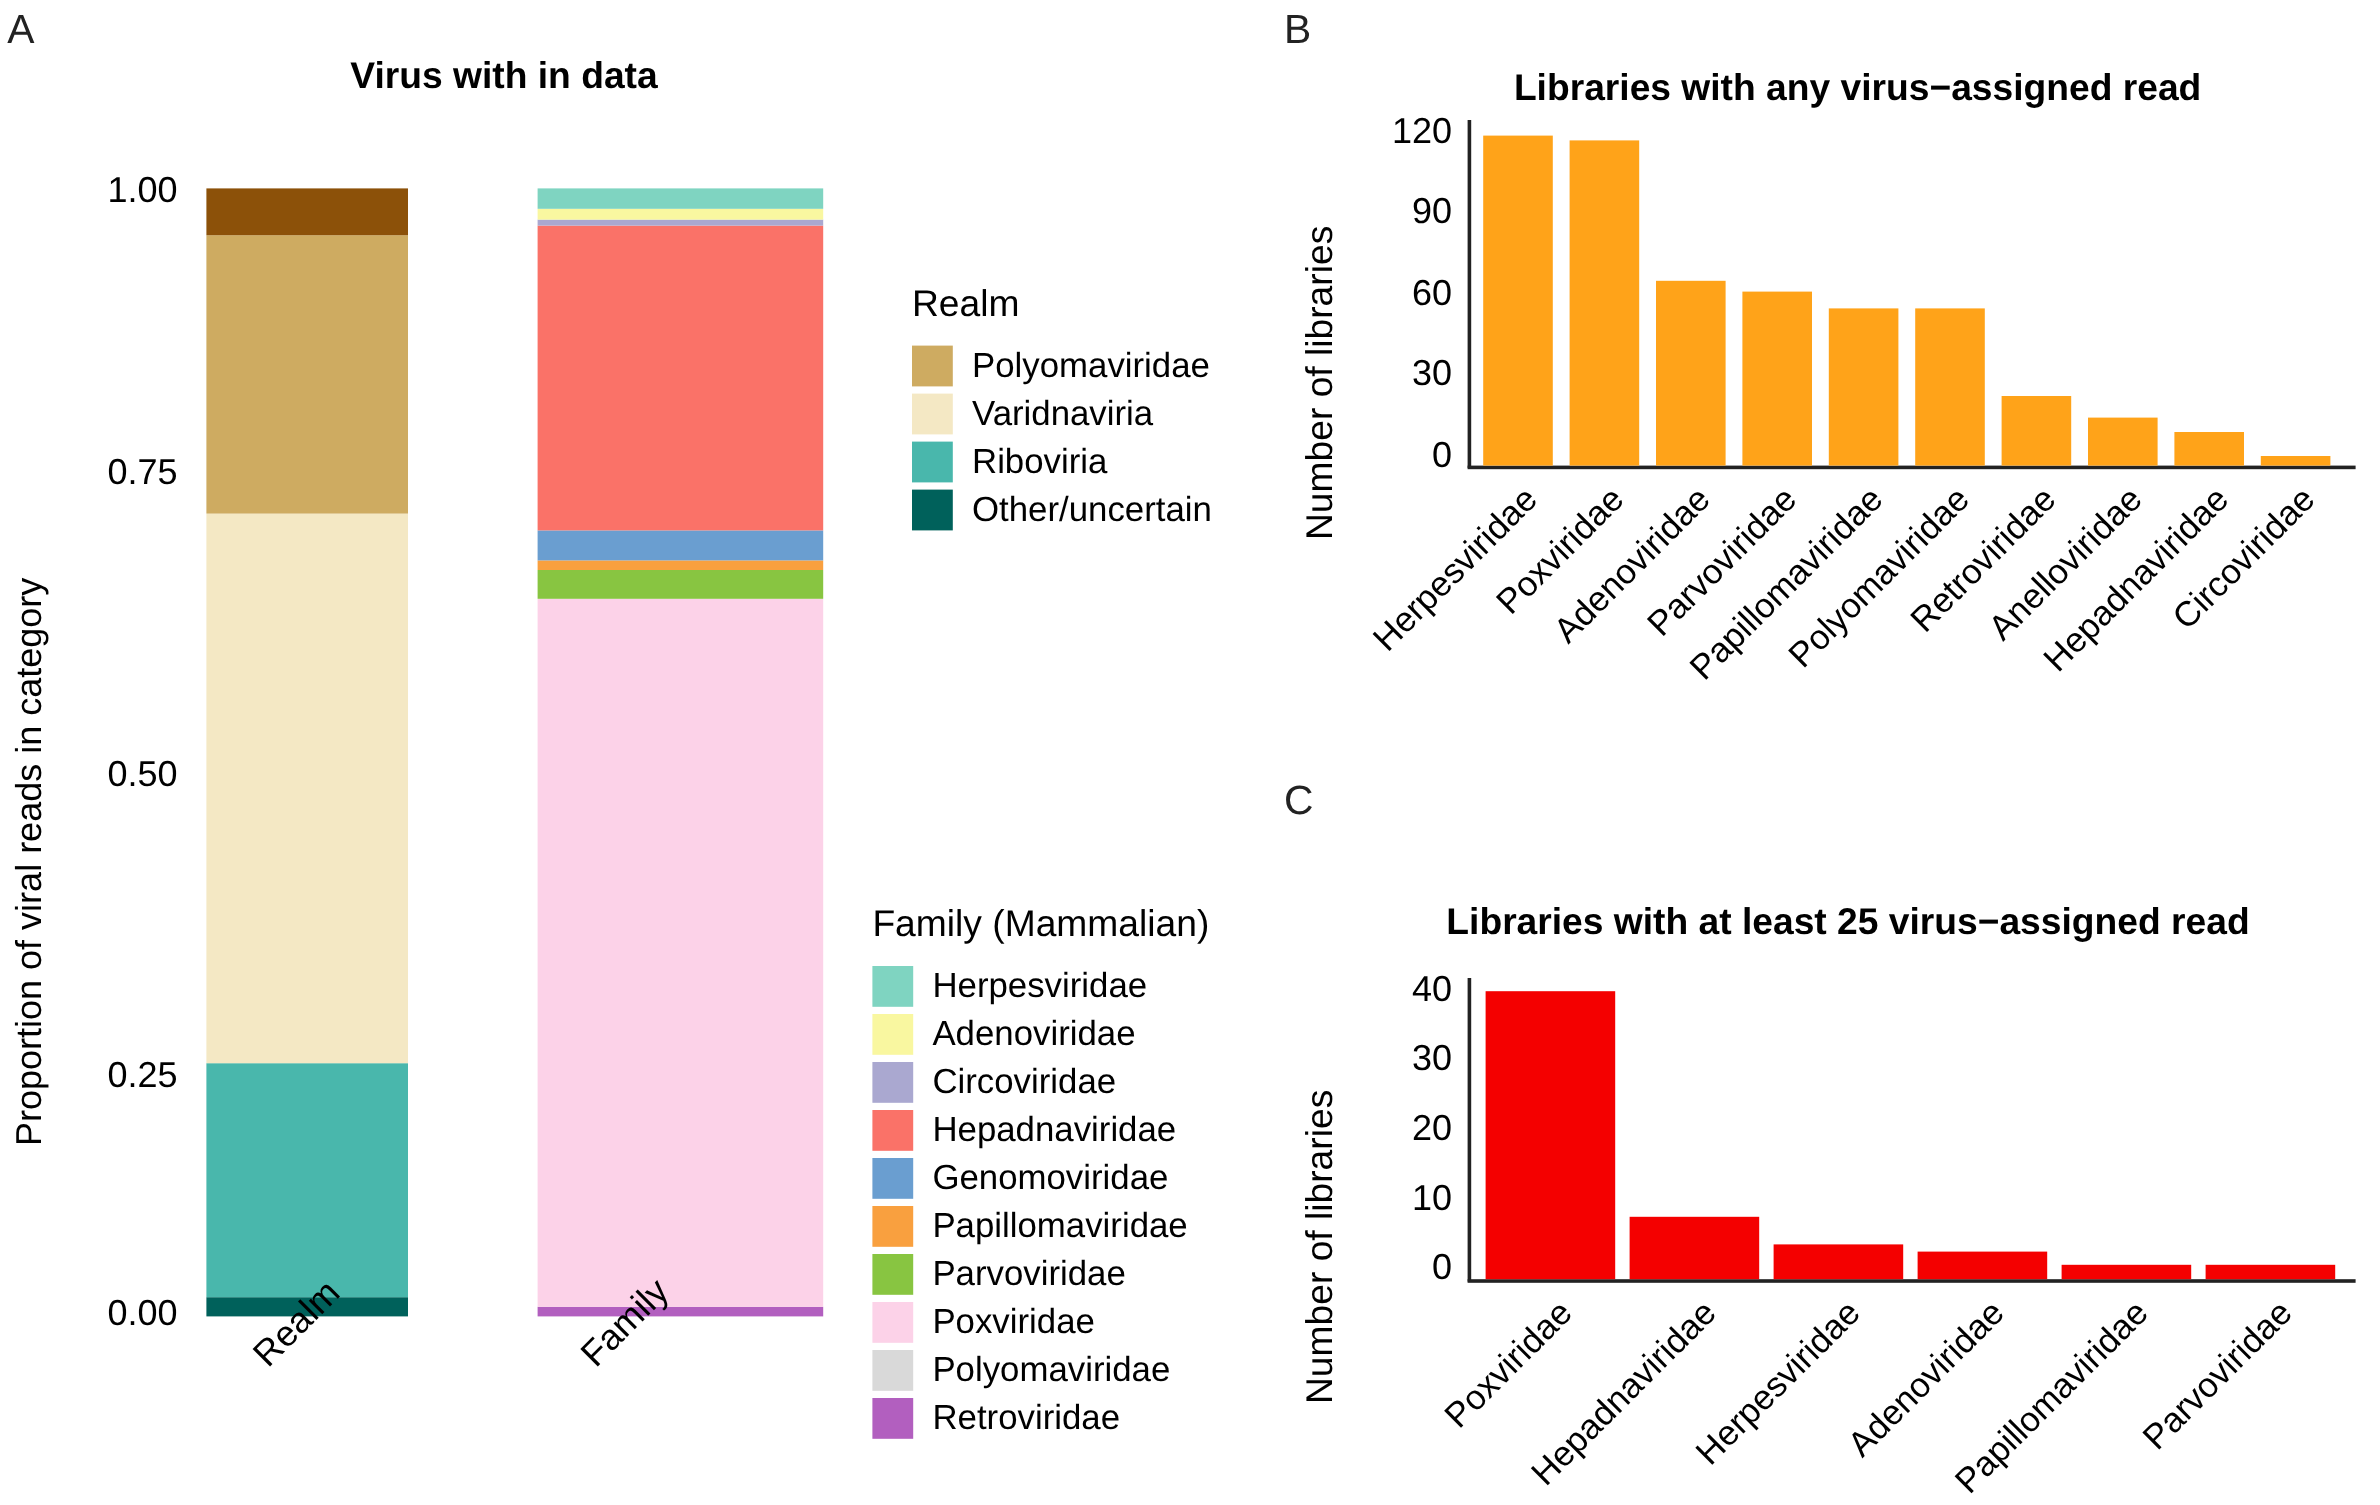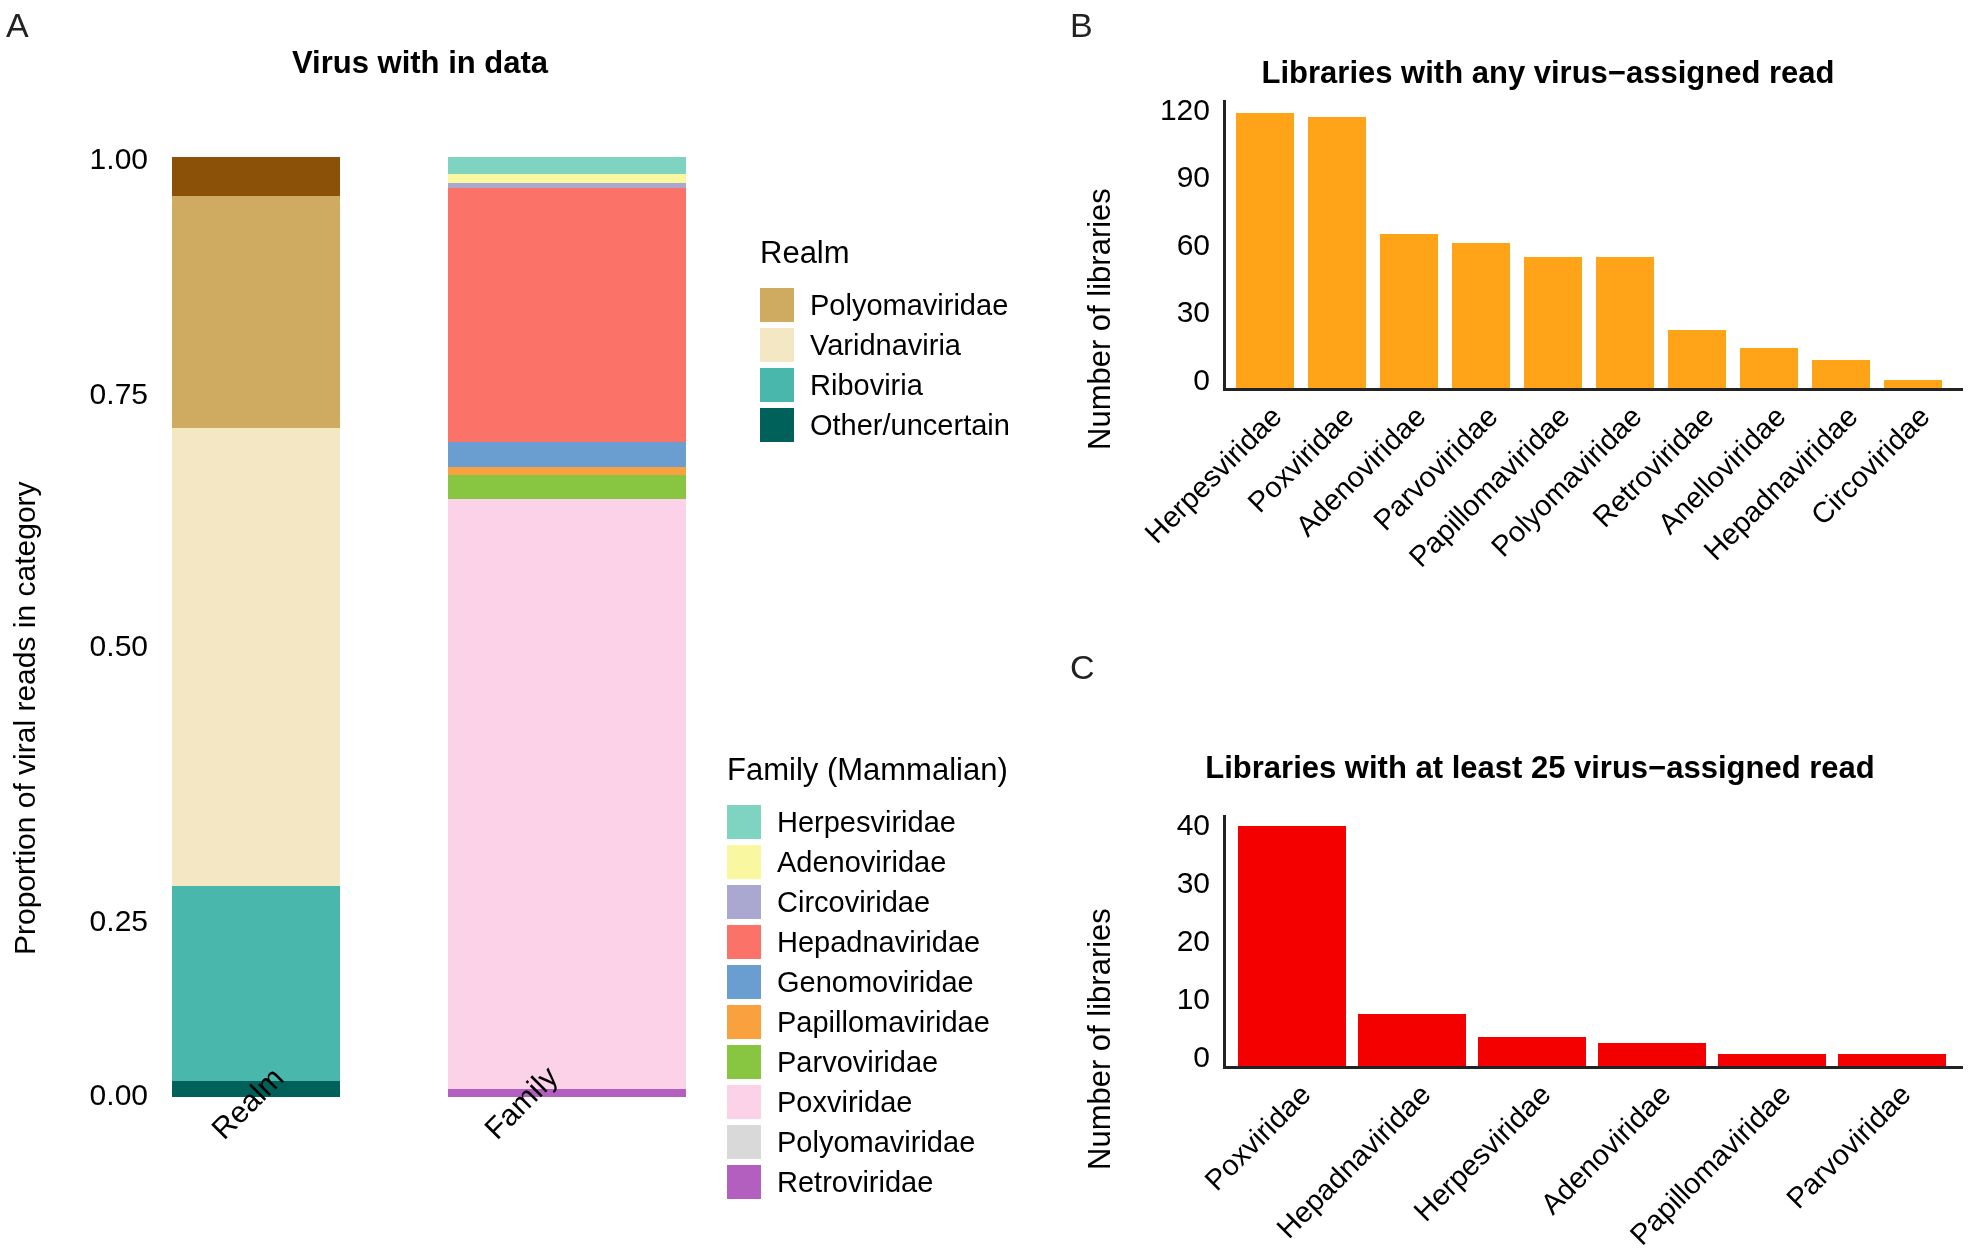--- a/index.html
+++ b/index.html
@@ -133,21 +133,21 @@
 
 <div id="panelA">
   <div class="panel-letter" style="left:6px; top:6px;">A</div>
   <div class="chart-title" style="left:120px; top:45px; width:600px;">Virus with in data</div>
 
   <div class="a-ylabel" style="top:955px;">Proportion of viral reads in category</div>
 
   <div class="a-ytick" style="top:142px; width:120px; left:28px;">1.00</div>
   <div class="a-ytick" style="top:377px; width:120px; left:28px;">0.75</div>
   <div class="a-ytick" style="top:629px; width:120px; left:28px;">0.50</div>
-  <div class="a-ytick" style="top:904px; width:120px; left:28px;">0.25</div>
+  <div class="a-ytick" style="top:880px; width:120px; left:28px;">0.25</div>
   <div class="a-ytick" style="top:1078px; width:120px; left:28px;">0.00</div>
 
   <div class="stackcol" style="left:172px; top:157px; width:168px; height:940px;">
     <div class="seg" style="bottom:0; height:16px; background:#00615b;"></div>
     <div class="seg" style="bottom:16px; height:195px; background:#49b7ac;"></div>
     <div class="seg" style="bottom:211px; height:458px; background:#f4e8c4;"></div>
     <div class="seg" style="bottom:669px; height:232px; background:#ceab61;"></div>
     <div class="seg" style="bottom:901px; height:39px; background:#8c5109;"></div>
   </div>
 

